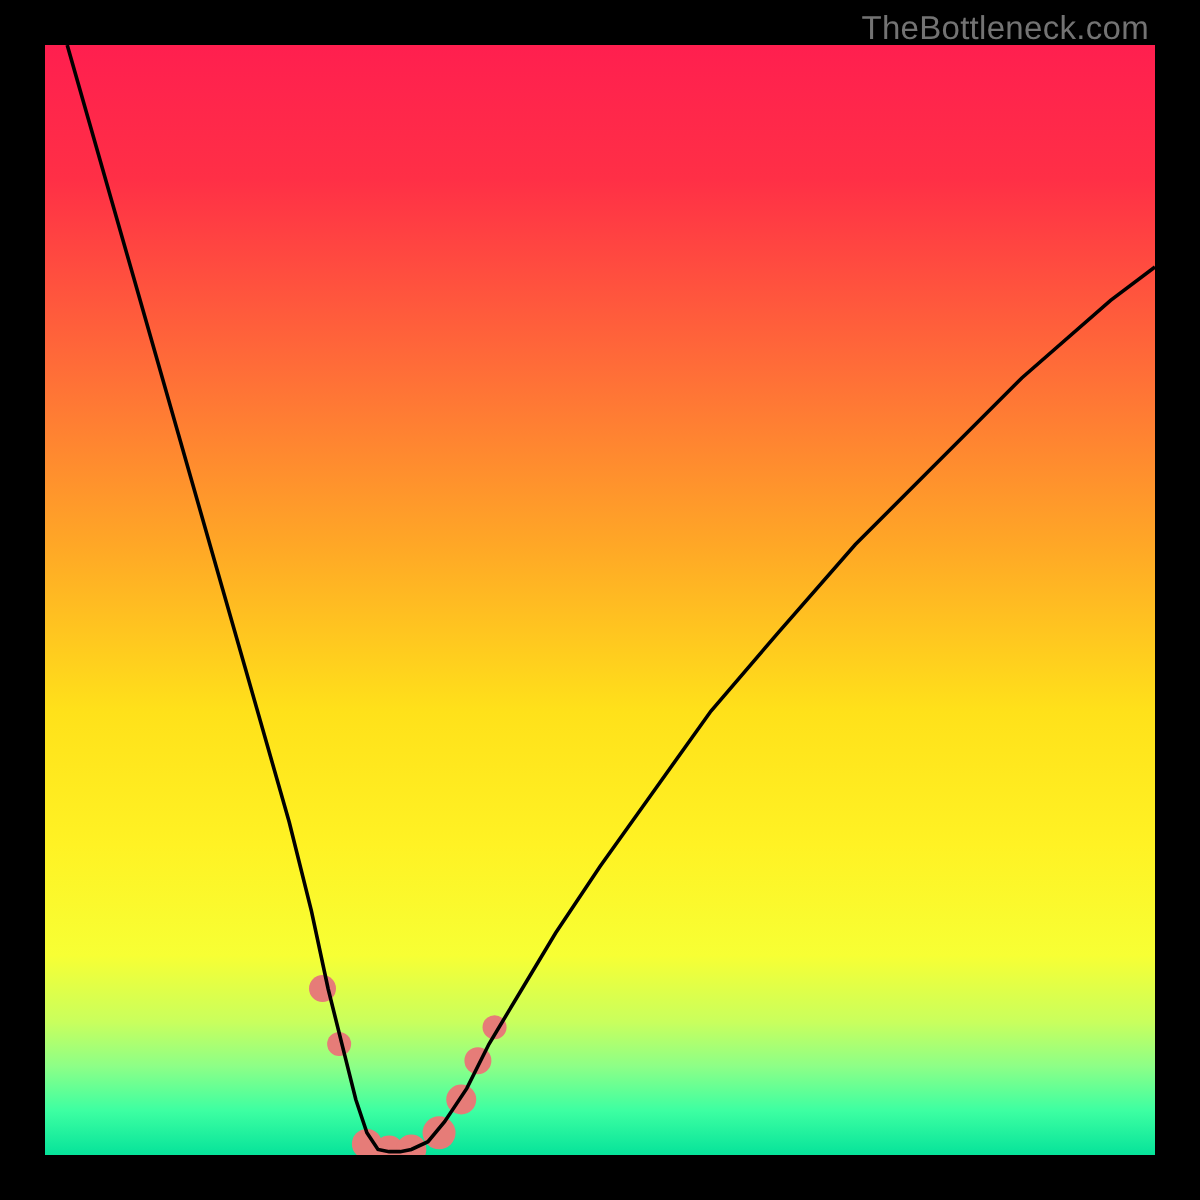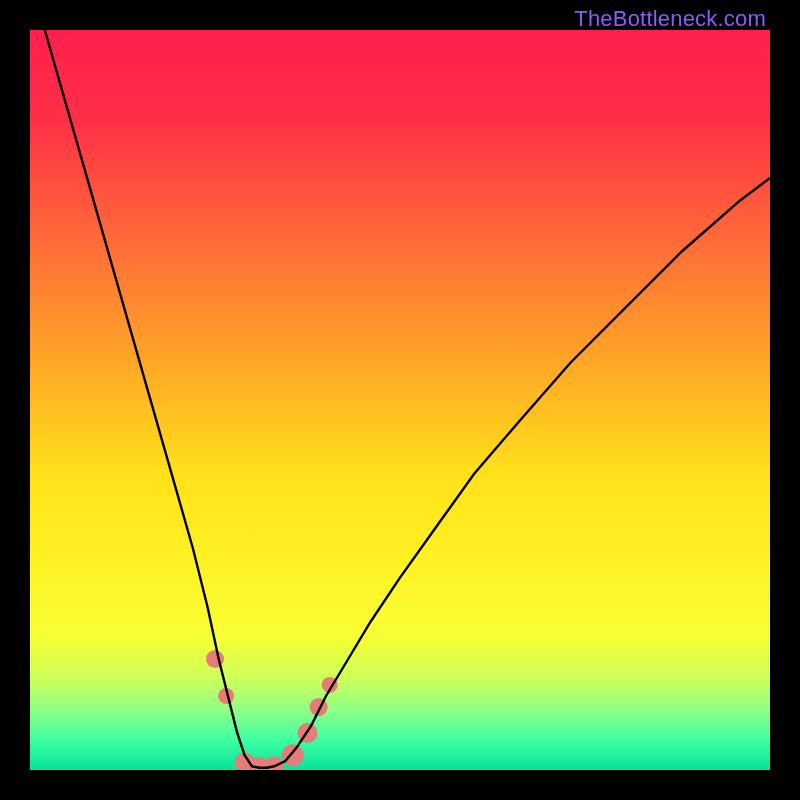--- a/index.html
+++ b/index.html
@@ -31,21 +31,21 @@
     position: absolute;
     left: 0;
     top: 0;
     width: 100%;
     height: 100%;
   }
   .watermark {
     position: absolute;
     top: 6px;
     right: 34px;
-    color: #8b5cf6;
+    color: #737373;
     font-size: 22px;
     font-weight: 400;
     letter-spacing: 0.2px;
   }
   svg.curve {
     position: absolute;
     left: 0;
     top: 0;
     width: 100%;
     height: 100%;

